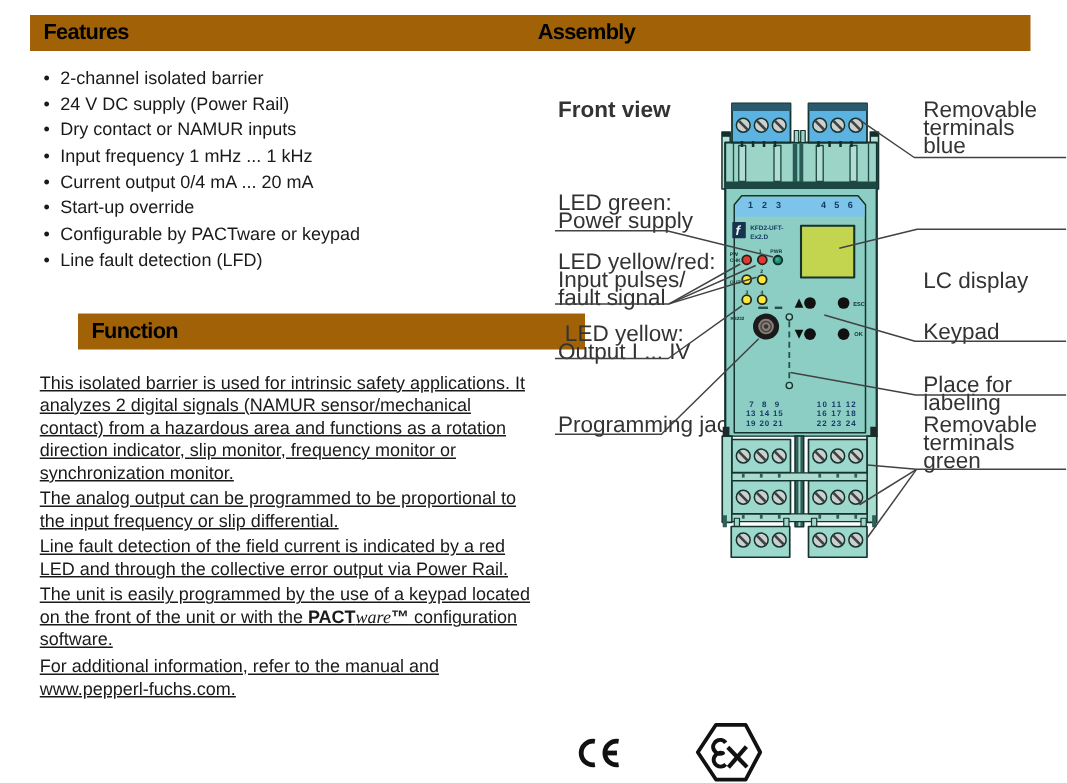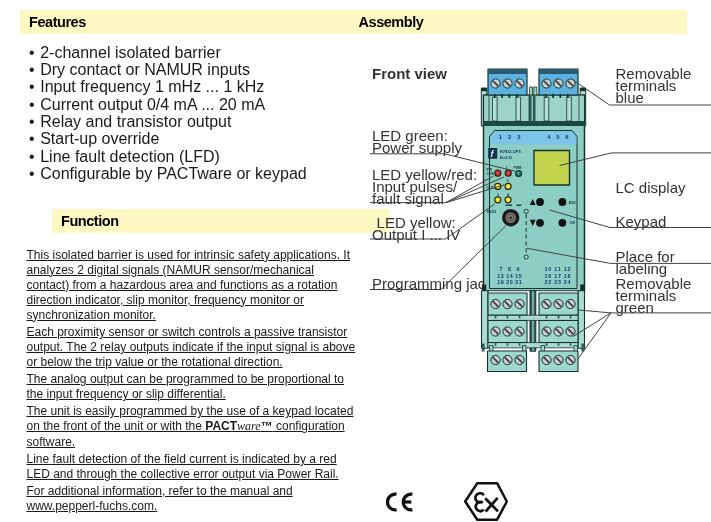--- a/index.html
+++ b/index.html
@@ -1,59 +1,56 @@
 <!DOCTYPE html>
 <html><head>
 <meta charset="utf-8">
 <style>
 html,body{margin:0;padding:0;}
 body{width:711px;height:522px;background:#fff;font-family:"Liberation Sans",sans-serif;position:relative;overflow:hidden;}
-.hdr{position:absolute;background:#fef9c3;height:23.5px;font-weight:bold;font-size:14.5px;line-height:24px;padding-left:9px;color:#000;letter-spacing:-0.45px;}
+.hdr{position:absolute;background:#a16207;height:23.5px;font-weight:bold;font-size:14.5px;line-height:24px;padding-left:9px;color:#000;letter-spacing:-0.45px;}
 .body-txt{position:absolute;left:26.5px;top:247.7px;width:335px;font-size:12px;line-height:15.05px;color:#1a1a1a;}
 .body-txt p{margin:0 0 2.1px 0;padding:0;text-decoration:underline;}
-.bullets{position:absolute;left:29px;top:43.8px;font-size:16px;line-height:17.33px;color:#1a1a1a;}
+.bullets{position:absolute;left:29px;top:43.8px;font-size:12px;line-height:17.33px;color:#1a1a1a;}
 .bullets div{white-space:nowrap;}
 .dot{display:inline-block;width:11.2px;}
 .lbl{position:absolute;font-size:15px;line-height:12px;color:#333;}
 svg{position:absolute;left:0;top:0;}
 </style>
 </head>
 <body>
 <div class="hdr" style="left:20px;top:10px;width:329px;">Features</div>
 <div class="hdr" style="left:353px;top:10px;width:328px;padding-left:5.5px;">Assembly</div>
 
 <div class="bullets">
 <div><span class="dot">•</span>2-channel isolated barrier</div>
+<div><span class="dot">•</span>24 V DC supply (Power Rail)</div>
 <div><span class="dot">•</span>Dry contact or NAMUR inputs</div>
 <div><span class="dot">•</span>Input frequency 1 mHz ... 1 kHz</div>
 <div><span class="dot">•</span>Current output 0/4 mA ... 20 mA</div>
-<div><span class="dot">•</span>Relay and transistor output</div>
 <div><span class="dot">•</span>Start-up override</div>
+<div><span class="dot">•</span>Configurable by PACTware or keypad</div>
 <div><span class="dot">•</span>Line fault detection (LFD)</div>
-<div><span class="dot">•</span>Configurable by PACTware or keypad</div>
 </div>
 
 <div class="hdr" style="left:20px;top:209px;width:329px;margin-left:32px;">Function</div>
 
 <div class="body-txt">
 <p>This isolated barrier is used for intrinsic safety applications. It<br>
 analyzes 2 digital signals (NAMUR sensor/mechanical<br>
 contact) from a hazardous area and functions as a rotation<br>
 direction indicator, slip monitor, frequency monitor or<br>
 synchronization monitor.</p>
-<p>Each proximity sensor or switch controls a passive transistor<br>
-output. The 2 relay outputs indicate if the input signal is above<br>
-or below the trip value or the rotational direction.</p>
 <p>The analog output can be programmed to be proportional to<br>
 the input frequency or slip differential.</p>
+<p>Line fault detection of the field current is indicated by a red<br>
+LED and through the collective error output via Power Rail.</p>
 <p>The unit is easily programmed by the use of a keypad located<br>
 on the front of the unit or with the <b>PACT</b><i style="font-family:'Liberation Serif',serif;">ware</i><b>™</b> configuration<br>
 software.</p>
-<p>Line fault detection of the field current is indicated by a red<br>
-LED and through the collective error output via Power Rail.</p>
 <p>For additional information, refer to the manual and<br>
 www.pepperl-fuchs.com.</p>
 </div>
 
 <div class="lbl" style="left:372px;top:67.5px;font-weight:bold;">Front view</div>
 
 <div class="lbl" style="left:372px;top:129.9px;">LED green:<br>Power supply</div>
 <div class="lbl" style="left:372px;top:168.9px;">LED yellow/red:<br>Input pulses/<br>fault signal</div>
 <div class="lbl" style="left:372px;top:216.7px;text-align:center;">LED yellow:<br>Output I ... IV</div>
 <div class="lbl" style="left:372px;top:277.6px;">Programming jack</div>

